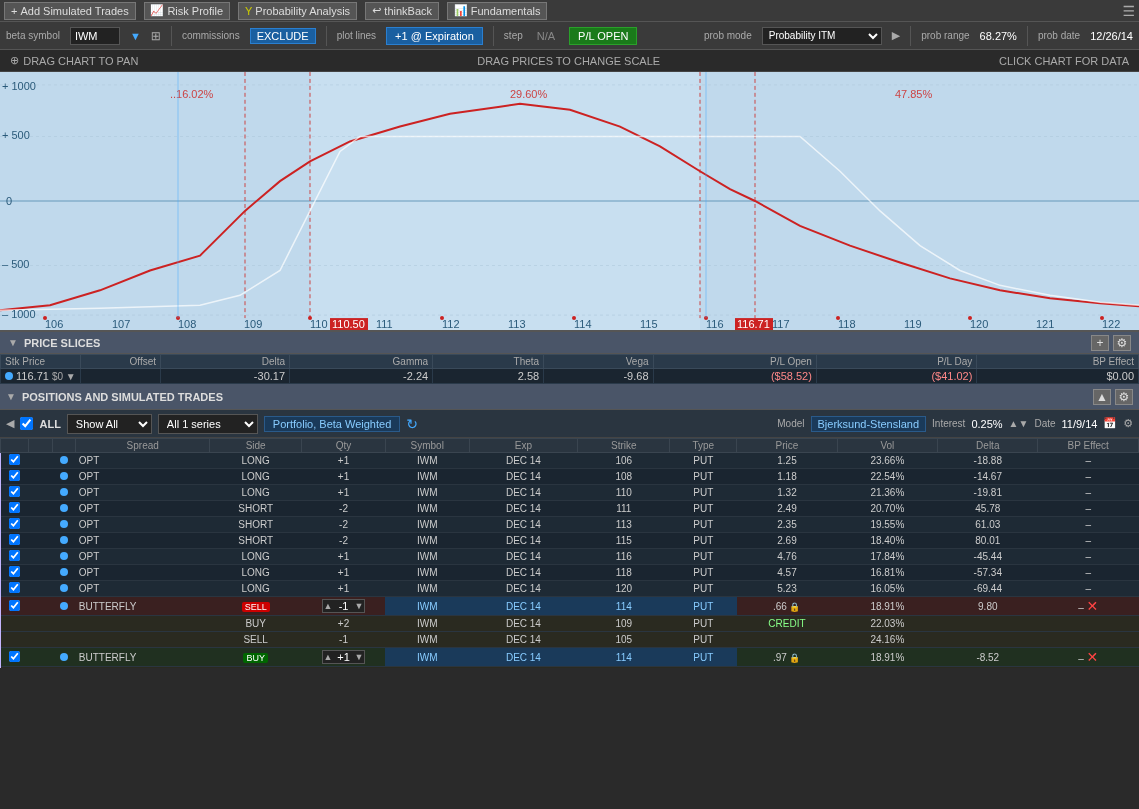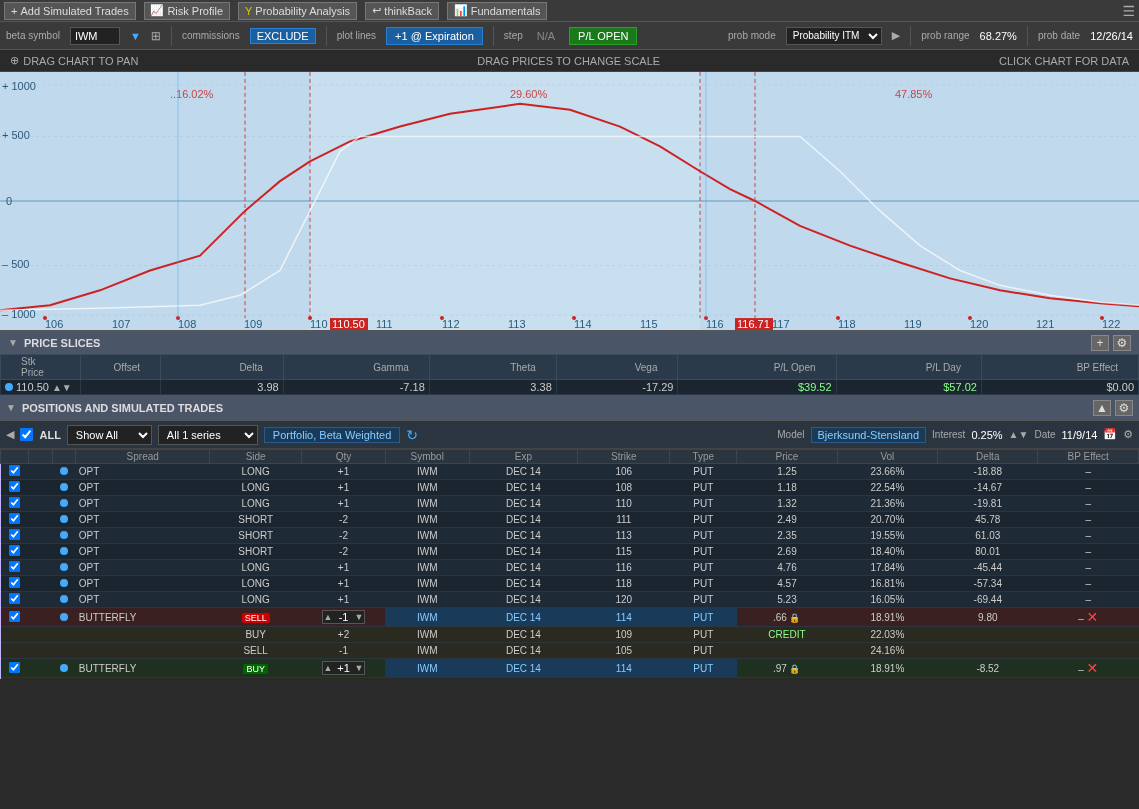--- a/index.html
+++ b/index.html
@@ -62,21 +62,21 @@
       height: 22px; padding: 0 8px; gap: 6px;
     }
     .section-title { color: #ddd; font-size: 11px; font-weight: bold; text-transform: uppercase; }
     .section-controls { margin-left: auto; display: flex; gap: 4px; }
     .sec-btn { background: #666; border: 1px solid #888; color: #ddd; width: 18px; height: 16px; cursor: pointer; display: flex; align-items: center; justify-content: center; font-size: 12px; }
 
     
     .price-table { width: 100%; border-collapse: collapse; background: #1e2a35; }
     .price-table th {
       background: #2a3a4a; color: #aaa; border: 1px solid #3a4a5a;
-      padding: 1px 20px; text-align: right; font-size: 10px; font-weight: normal;
+      padding: 1px 4px; text-align: right; font-size: 10px; font-weight: normal;
     }
     .price-table th:first-child { text-align: left; }
     .price-table td {
       border: 1px solid #2a3a4a; padding: 1px 4px; text-align: right;
       color: #ccc; font-size: 11px;
     }
     .price-table td:first-child { text-align: left; }
     .price-table tr:nth-child(odd) { background: #1a2530; }
     .price-table tr:nth-child(even) { background: #1e2d3a; }
 
@@ -155,21 +155,21 @@
   <span style="background:#1a5fa0; border:1px solid #2a7fd0; color:#fff; padding:1px 6px;">EXCLUDE</span>
   <div class="divider"></div>
   <span class="ctrl-label">plot lines</span>
   <button class="ctrl-btn-blue">+1 @ Expiration</button>
   <div class="divider"></div>
   <span class="ctrl-label">step</span>
   <span style="color:#888; padding:0 4px;">N/A</span>
   <button class="ctrl-btn-green">P/L OPEN</button>
   <div class="spacer"></div>
   <span class="ctrl-label">prob mode</span>
-  <select class="ctrl-select" style="width:96px;">
+  <select class="ctrl-select" style="width:120px;">
     <option>Probability ITM</option>
   </select>
   <span style="color:#aaa;">▶</span>
   <div class="divider"></div>
   <span class="ctrl-label">prob range</span>
   <span style="color:#fff;">68.27%</span>
   <div class="divider"></div>
   <span class="ctrl-label">prob date</span>
   <span style="color:#fff;">12/26/14</span>
 </div>
@@ -281,30 +281,30 @@
       <th>Vega</th>
       <th>P/L Open</th>
       <th>P/L Day</th>
       <th>BP Effect</th>
     </tr>
   </thead>
   <tbody>
     <tr>
       <td style="text-align:left;">
         <span class="small-circle circle-blue"></span>
-        <span> 110.50</span>
-        <span style="color:#aaa; font-size:10px;"> ▲▼</span>
+        <span> 116.71</span>
+        <span style="color:#aaa; font-size:10px;"> $0 ▼</span>
       </td>
       <td></td>
-      <td>3.98</td>
-      <td>-7.18</td>
-      <td>3.38</td>
-      <td>-17.29</td>
-      <td style="color:#8f8;">$39.52</td>
-      <td style="color:#8f8;">$57.02</td>
+      <td>-30.17</td>
+      <td>-2.24</td>
+      <td>2.58</td>
+      <td>-9.68</td>
+      <td style="color:#f88;">($58.52)</td>
+      <td style="color:#f88;">($41.02)</td>
       <td>$0.00</td>
     </tr>
   </tbody>
 </table>
 
 <div class="positions-header">
   <span style="color:#aaa; font-size:10px;">▼</span>
   <span class="section-title">POSITIONS AND SIMULATED TRADES</span>
   <div style="margin-left:auto; display:flex; gap:4px;">
     <button class="sec-btn">▲</button>

